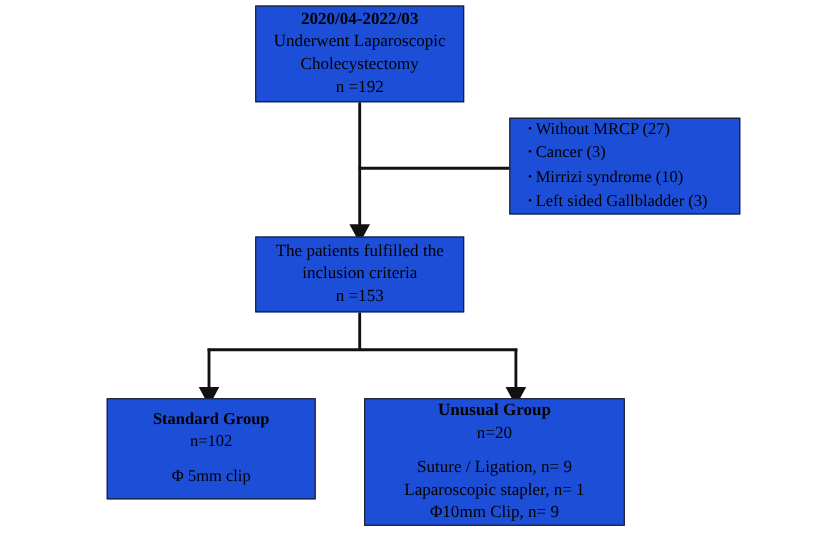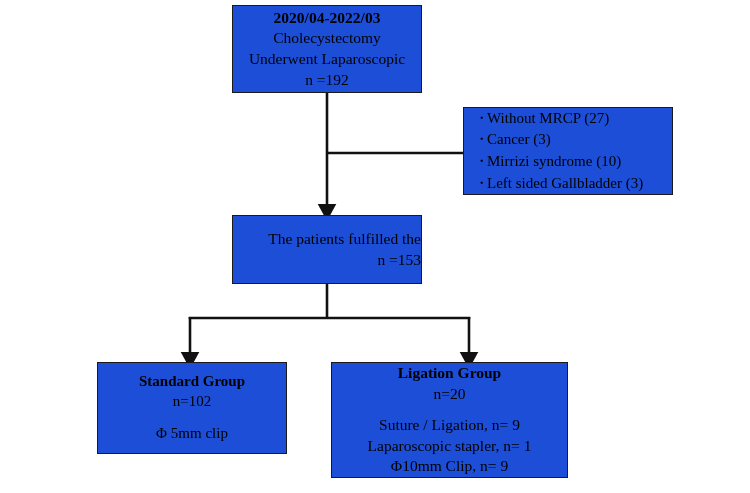--- a/index.html
+++ b/index.html
@@ -78,21 +78,20 @@
     display: inline-block;
     width: 13px;
     font-size: 15px;
   }
   #box-included {
     left: 232px;
     top: 215px;
     width: 190px;
     height: 69px;
     font-size: 15.5px;
-    align-items: flex-end;
   }
   #box-standard {
     left: 97px;
     top: 362px;
     width: 190px;
     height: 92px;
     font-size: 15px;
   }
   #box-unusual {
     left: 331px;
@@ -139,46 +138,47 @@
       <line x1="190" y1="317" x2="190" y2="355" stroke="#111111" stroke-width="2.6" marker-end="url(#arrowhead)"></line>
     </g>
 
     <g>
       <line x1="469" y1="317" x2="469" y2="355" stroke="#111111" stroke-width="2.6" marker-end="url(#arrowhead)"></line>
     </g>
   </svg>
 
   <div class="box" id="box-enrollment">
     <span class="ln bold">2020/04-2022/03</span>
+    <span class="ln">Underwent Laparoscopic</span>
     <span class="ln">Cholecystectomy</span>
-    <span class="ln">Underwent Laparoscopic</span>
     <span class="ln">n =192</span>
   </div>
 
   <div class="box" id="box-exclusions">
     <span class="ln"><span class="bullet">・</span><span>Without MRCP (27)</span></span>
     <span class="ln"><span class="bullet">・</span><span>Cancer (3)</span></span>
     <span class="ln"><span class="bullet">・</span><span>Mirrizi syndrome (10)</span></span>
     <span class="ln"><span class="bullet">・</span><span>Left sided Gallbladder (3)</span></span>
   </div>
 
   <div class="box" id="box-included">
     <span class="ln">The patients fulfilled the</span>
+    <span class="ln">inclusion criteria</span>
     <span class="ln">n =153</span>
   </div>
 
   <div class="box" id="box-standard">
     <span class="ln bold">Standard Group</span>
     <span class="ln">n=102</span>
     <span class="gap"></span>
     <span class="ln">Φ 5mm clip</span>
   </div>
 
   <div class="box" id="box-unusual">
-    <span class="ln bold">Ligation Group</span>
+    <span class="ln bold">Unusual Group</span>
     <span class="ln">n=20</span>
     <span class="gap-sm"></span>
     <span class="ln">Suture / Ligation, n= 9</span>
     <span class="ln">Laparoscopic stapler, n= 1</span>
     <span class="ln">Φ10mm Clip, n= 9</span>
   </div>
 
 </div>
 
 </body></html>

